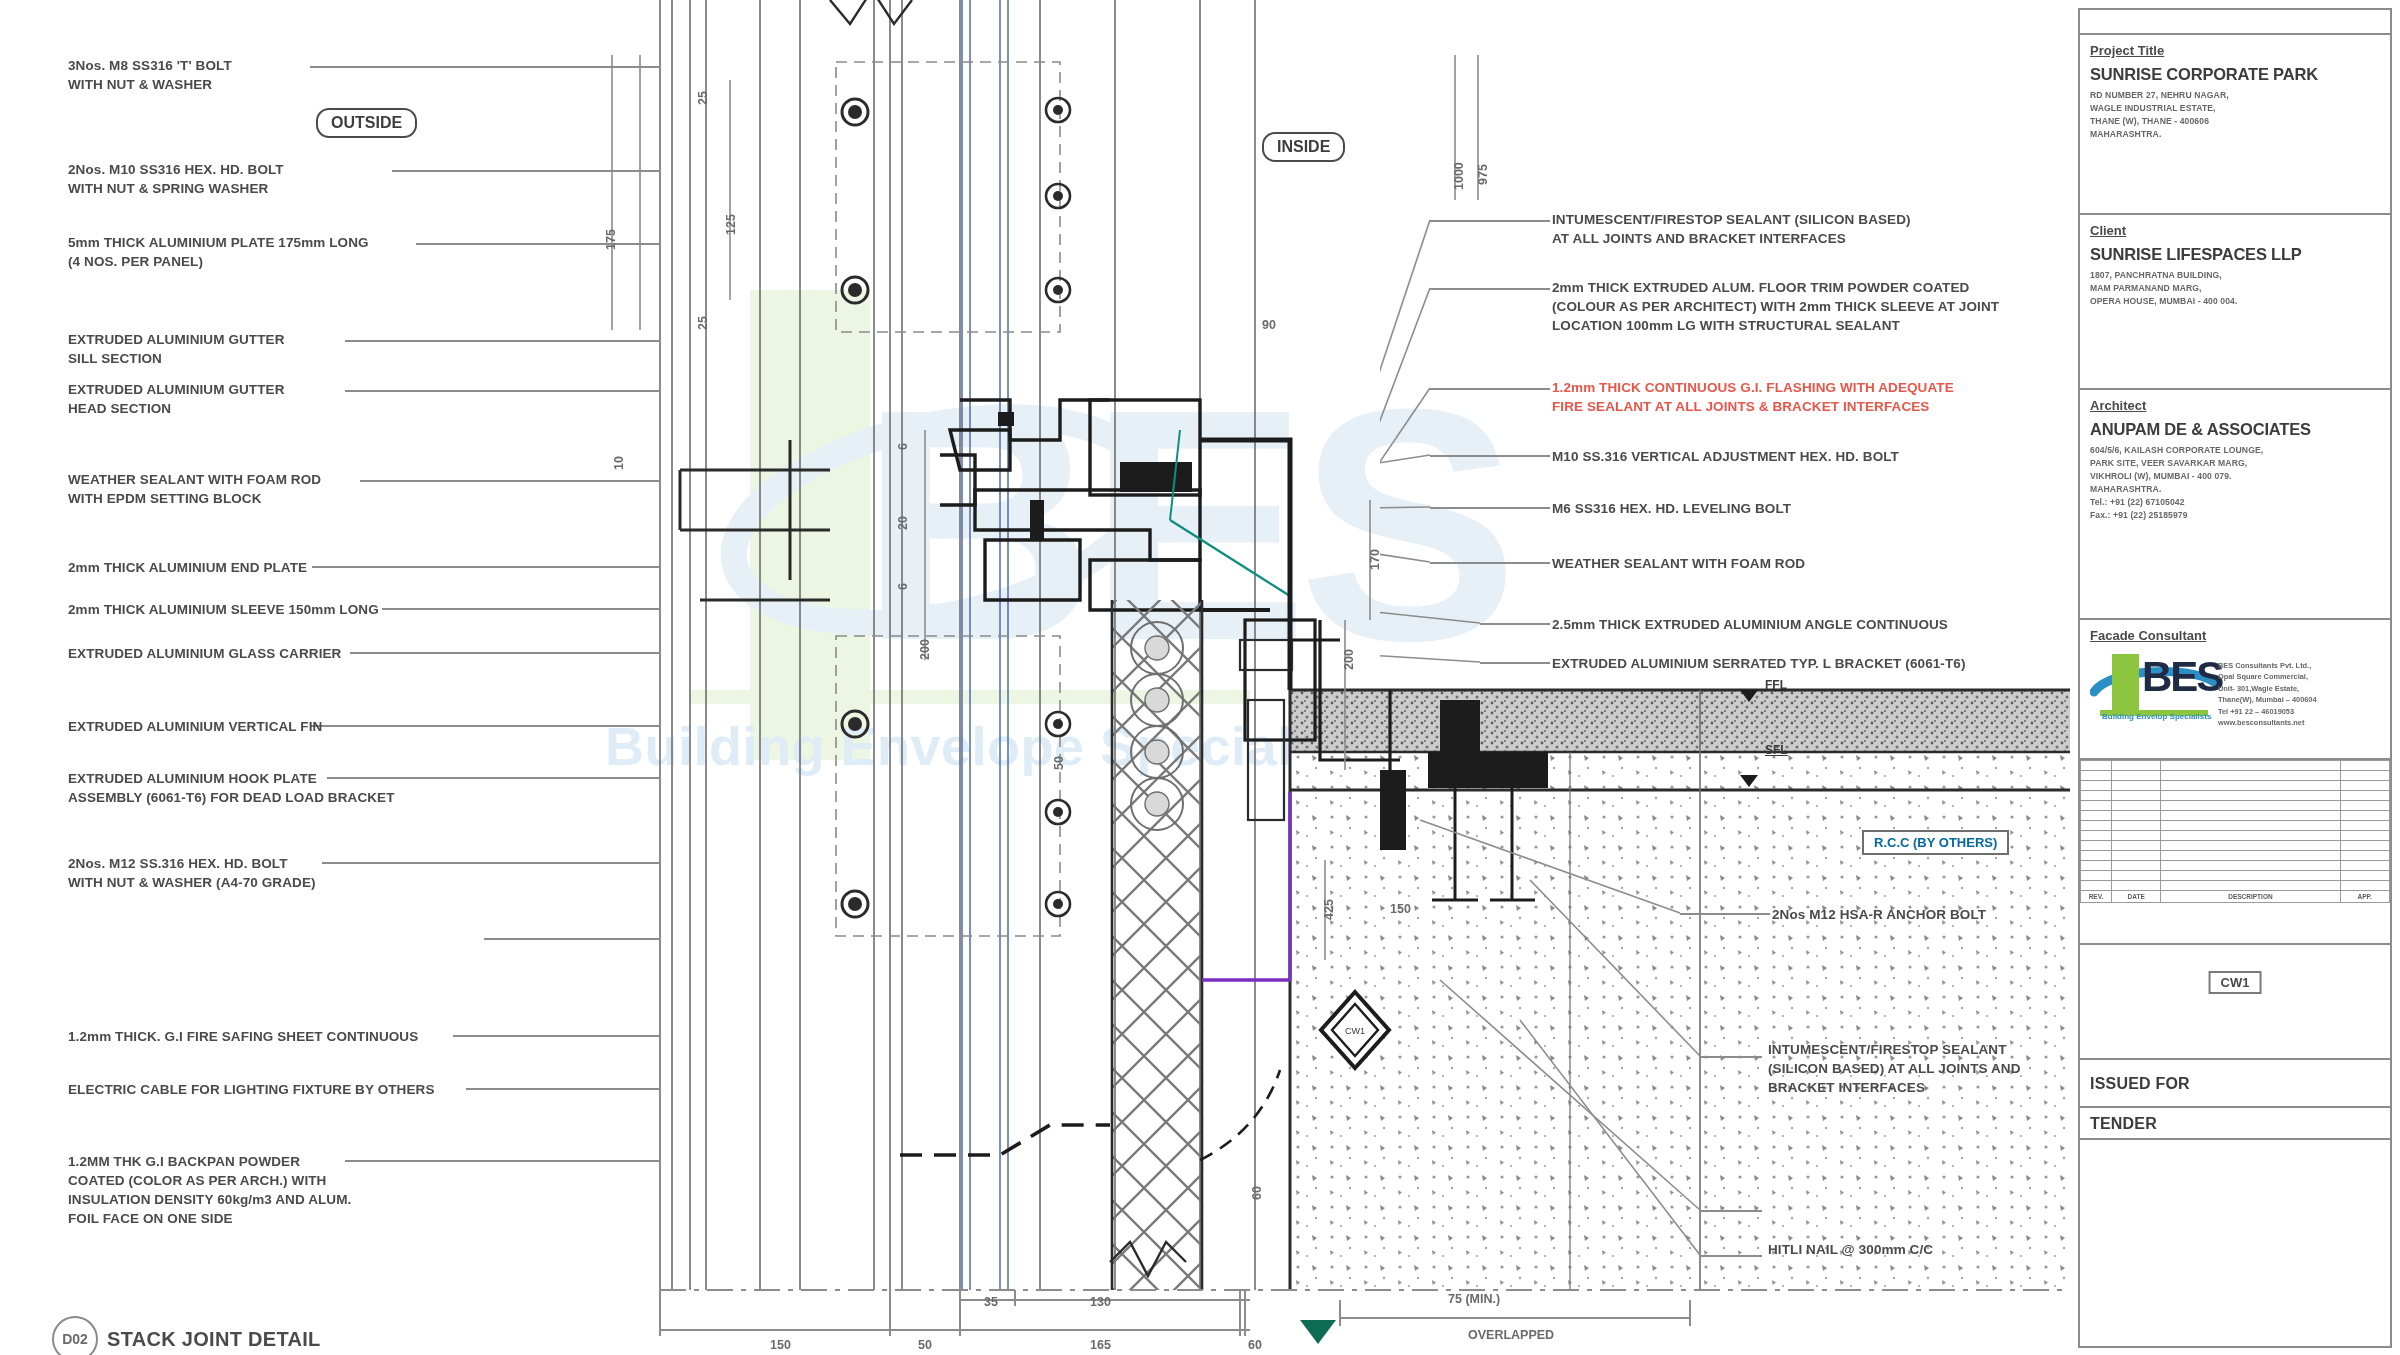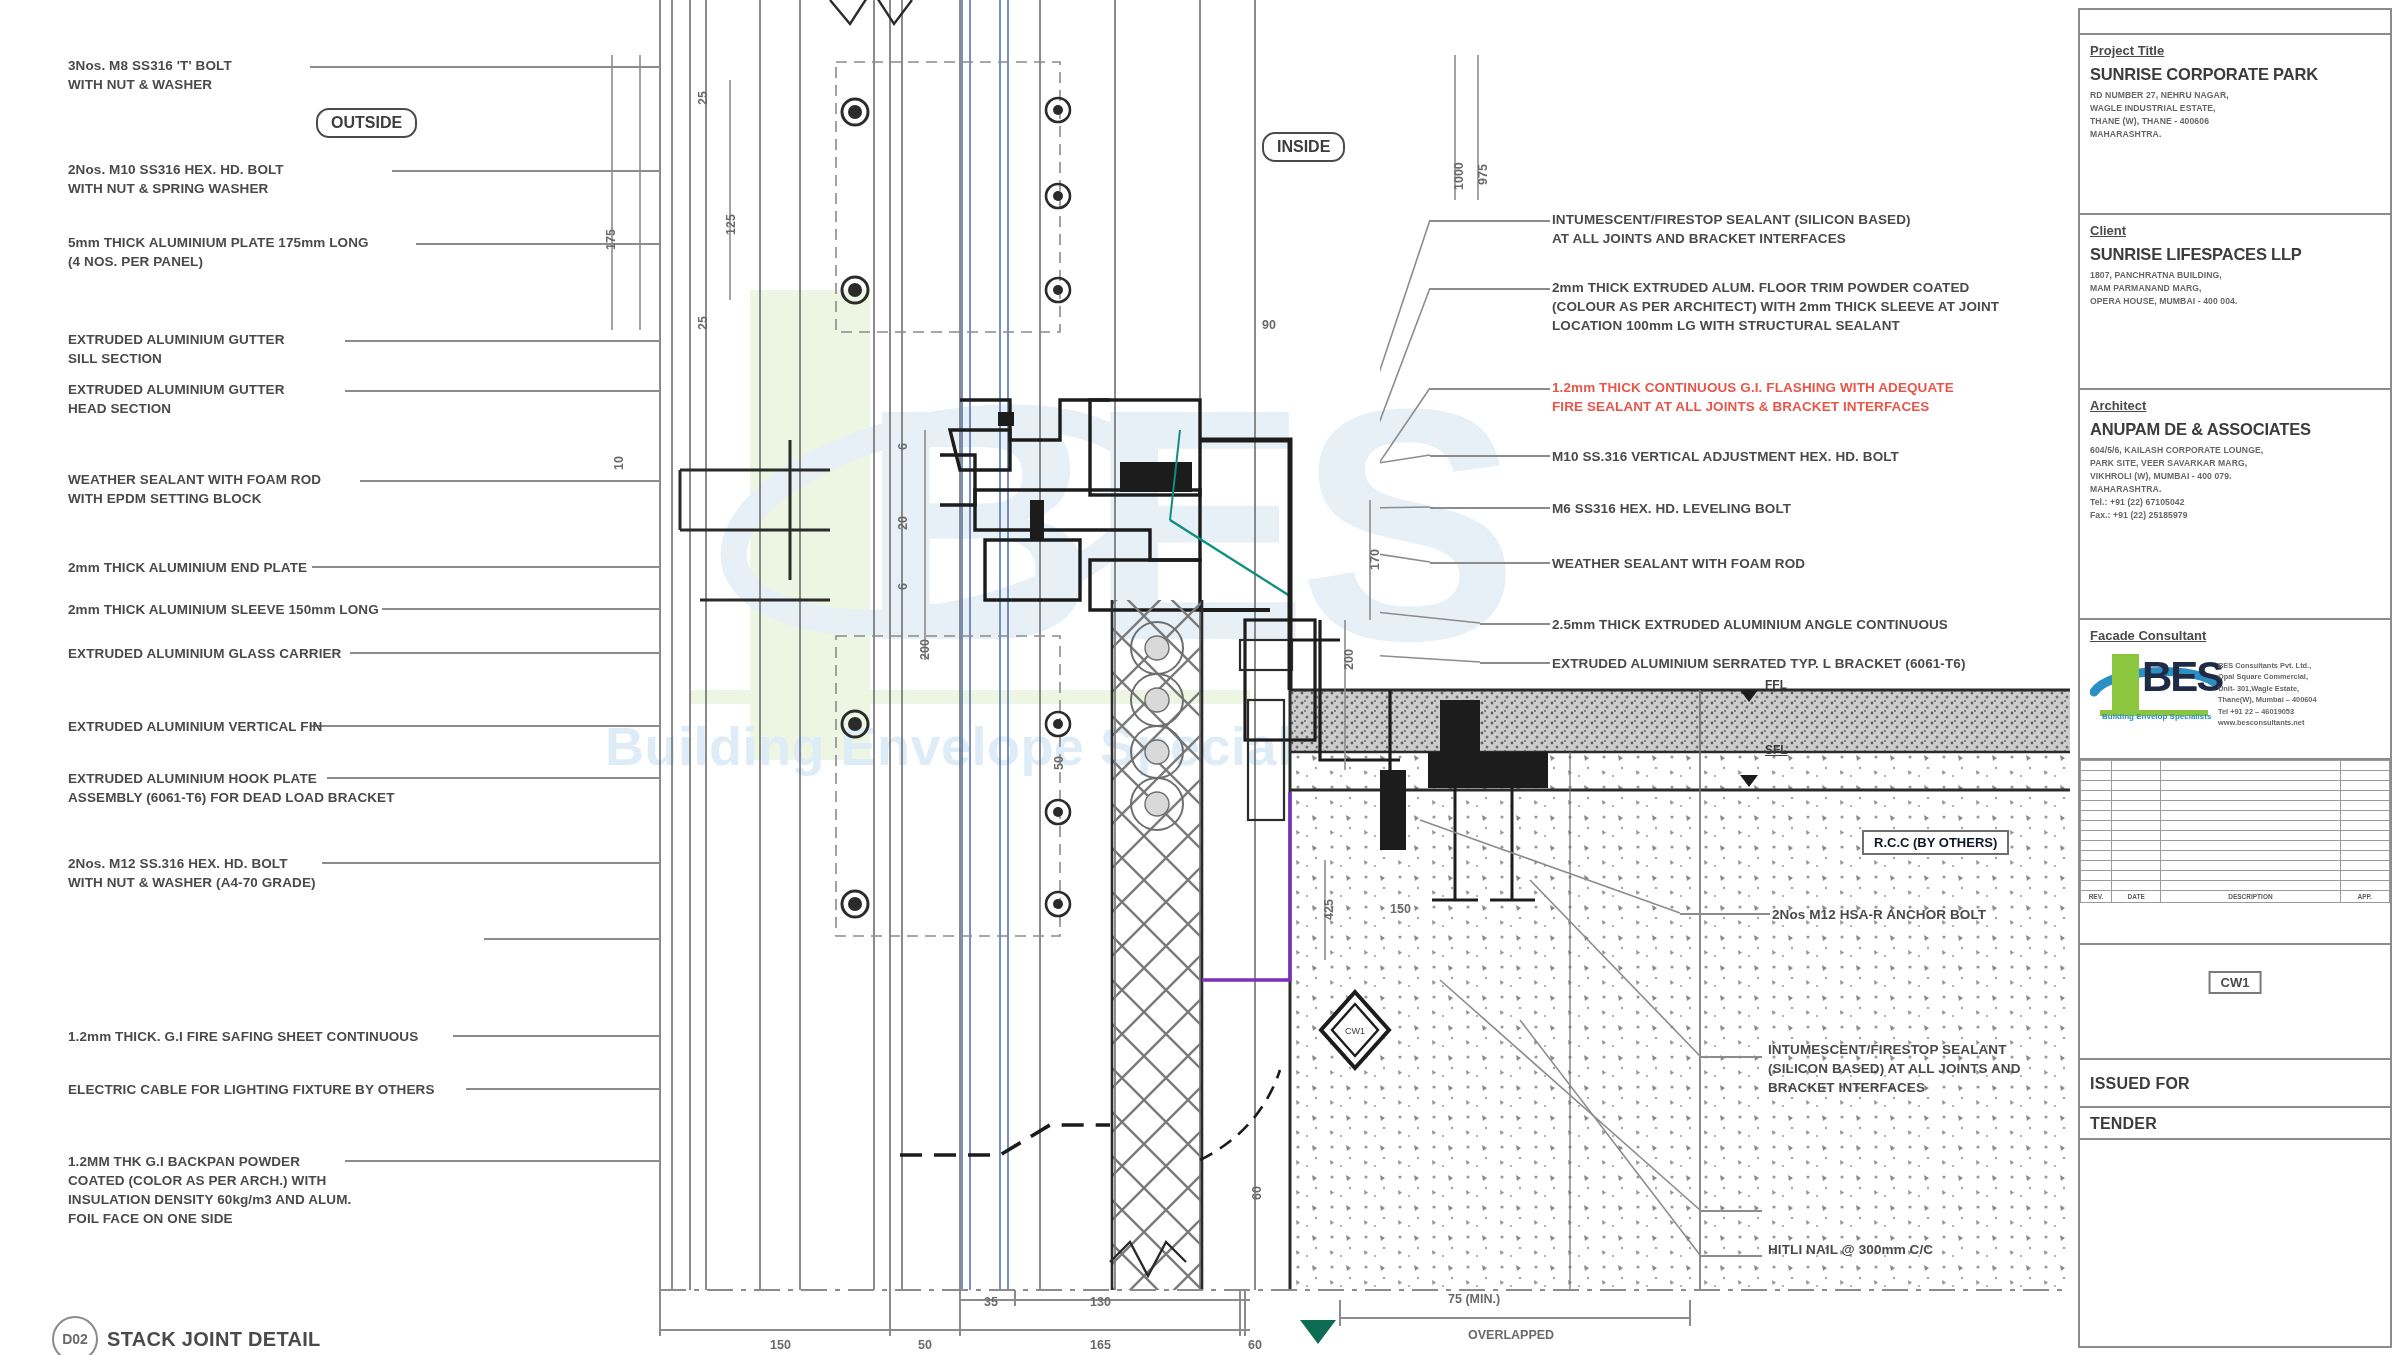--- a/index.html
+++ b/index.html
@@ -20,21 +20,21 @@
       opacity:.5;pointer-events:none;}
   .wm .bes{font-size:330px;font-weight:700;color:#cfe0ef;letter-spacing:-10px;
       font-family:"Liberation Sans",sans-serif;line-height:1;}
   .wm .tag{font-size:54px;font-weight:700;color:#bcd9ef;letter-spacing:.5px;}
   .wm .gbar{position:absolute;background:#d8ecc4;}
 
   
   .boxlbl{position:absolute;border:2.5px solid #4a4a4a;border-radius:13px;
       padding:4px 13px;font-size:16px;font-weight:700;color:#3d3d3d;background:#fff;}
   .rectlbl{position:absolute;border:2px solid #6e6e6e;padding:3px 10px;
-      font-size:13px;font-weight:700;color:#0f172a;background:#fff;white-space:nowrap;}
+      font-size:13px;font-weight:700;color:#0369a1;background:#fff;white-space:nowrap;}
 
   
   .dimtxt{position:absolute;font-size:12.5px;font-weight:700;color:#6a6a6a;}
   .dimtxt.v{transform:rotate(-90deg);transform-origin:left top;}
 
   
   .tb{position:absolute;left:2078px;top:8px;width:314px;height:1340px;
       border:2.5px solid #8c8c8c;background:#fff;box-sizing:border-box;}
   .tb-sec{position:relative;border-bottom:2.5px solid #8c8c8c;box-sizing:border-box;padding:8px 10px 6px;}
   .tb-h{font-size:13px;font-weight:700;color:#4a4a4a;text-decoration:underline;margin-bottom:7px;}

